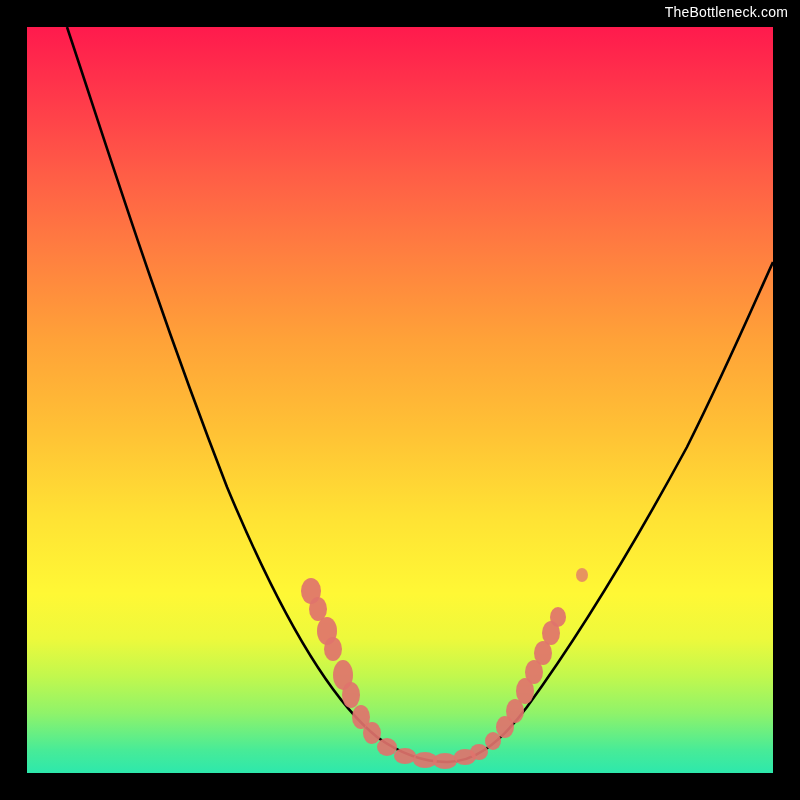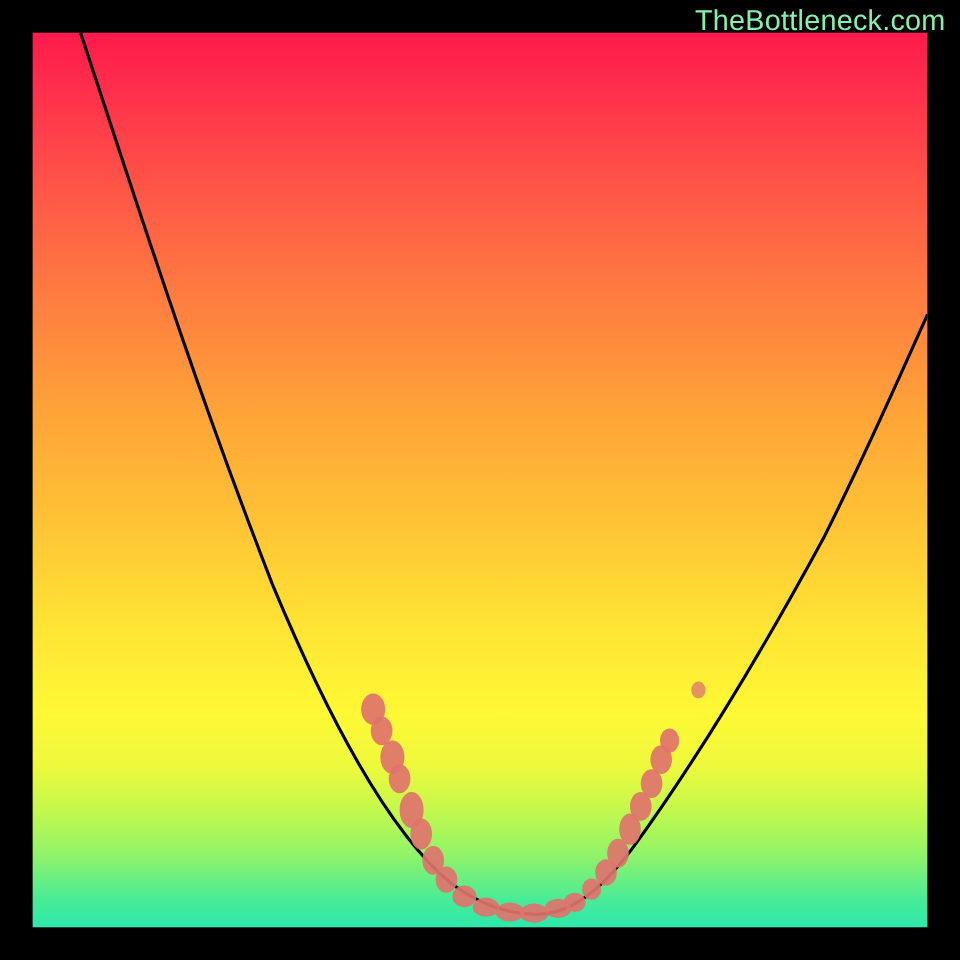--- a/index.html
+++ b/index.html
@@ -45,22 +45,22 @@
       #c2f84d 87%,
       #8ff36a 92%,
       #47eb98 97%,
       #2de8ac 100%
     );
   }
   .watermark {
     position: absolute;
     top: 4px;
     right: 12px;
-    color: #86efac;
-    font-size: 24px;
+    color: #ffffff;
+    font-size: 14px;
     font-weight: 500;
     letter-spacing: 0.2px;
   }
   svg.curve {
     position: absolute;
     top: 0; left: 0;
     width: 746px;
     height: 746px;
   }
 </style>

